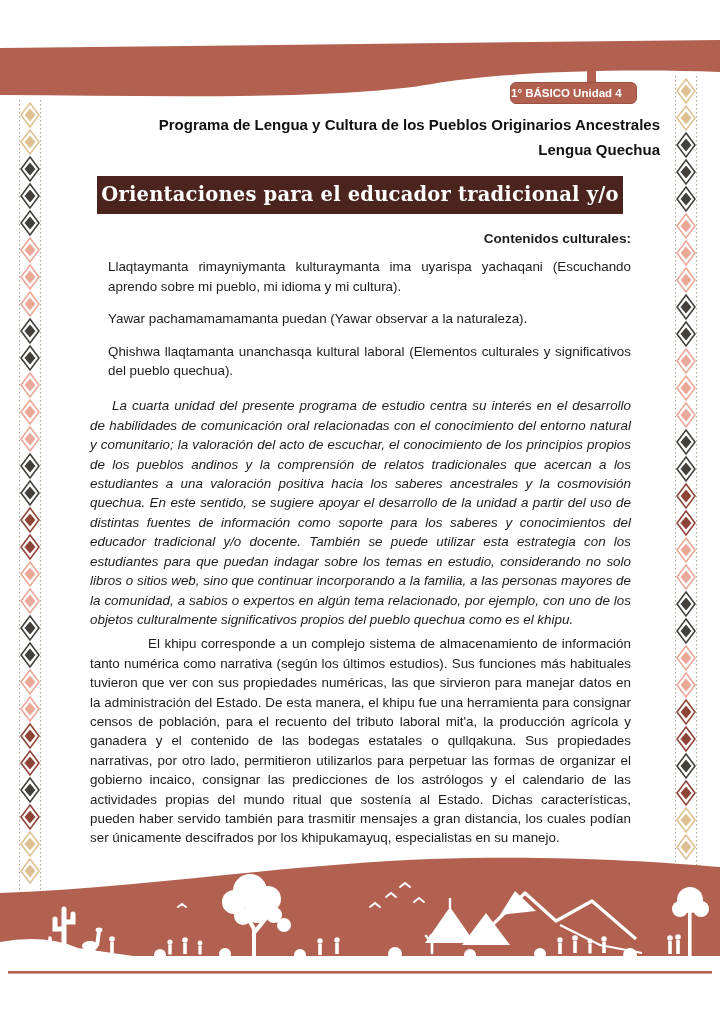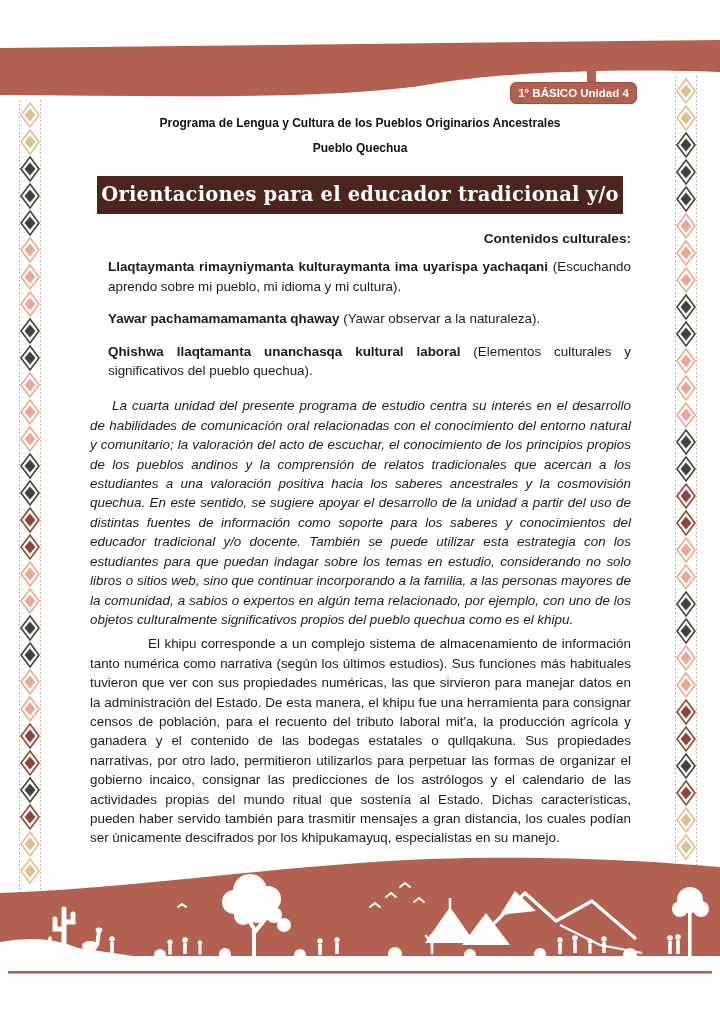--- a/index.html
+++ b/index.html
@@ -3,36 +3,36 @@
 <meta charset="utf-8">
 <style>
   html,body{margin:0;padding:0;background:#e9e9e9;}
   .page{position:relative;width:720px;height:1019px;background:#ffffff;overflow:hidden;
         font-family:"Liberation Sans",sans-serif;color:#1e1e1e;margin:0 auto;}
   
   .band-svg{position:absolute;left:0;top:0;width:720px;height:110px;}
   .tab-stem{position:absolute;left:587px;top:68px;width:9px;height:18px;background:#b26150;border-radius:2px;}
   .unit-tab{position:absolute;left:510px;top:82px;width:127px;height:22px;background:#b26150;
             border:1px solid #9a5142;border-radius:6px;color:#fff;font-size:11.5px;font-weight:bold;
-            text-align:center;line-height:20px;box-sizing:border-box;}
-  
-  .title-line{position:absolute;left:60px;width:600px;text-align:center;font-weight:bold;
-              font-size:12px;color:#111;}
+            text-align:left;line-height:20px;box-sizing:border-box;}
+  
+  .title-line{position:absolute;left:60px;width:600px;text-align:right;font-weight:bold;
+              font-size:15px;color:#111;}
   .title1{top:116px;}
   .title2{top:141px;}
   .banner{position:absolute;left:97px;top:176px;width:526px;height:38px;background:#4b241e;
           color:#fff;font-family:"DejaVu Serif","Liberation Serif",serif;font-weight:bold;
           font-size:19.5px;text-align:center;line-height:38px;letter-spacing:.2px;}
   
   .content{position:absolute;left:90px;top:229px;width:541px;font-size:13.4px;line-height:19.4px;
            text-align:justify;color:#1c1c1c;}
   .section-heading{font-weight:bold;font-size:13.6px;margin:0 0 9px 0;text-align:right;}
   .items{padding-left:18px;}
   .item{margin:0 0 13px 0;}
-  .item b{font-weight:bold;}
+  .item b{font-weight:normal;}
   .para{margin:0;}
   .para1{margin-top:16px;text-indent:22px;font-style:italic;}
   .para2{margin-top:5px;text-indent:58px;}
   
   .strip{position:absolute;}
   .strip-left{left:18px;top:100px;}
   .strip-right{left:674px;top:76px;}
   
   .landscape{position:absolute;left:0;top:845px;width:720px;height:135px;}
 </style>
@@ -166,30 +166,30 @@
       <path d="M12 683.5 L17.5 690 L12 696.5 L6.5 690 Z" fill="#45403c"></path>
       <path d="M12 705 L21 717 L12 729 L3 717 Z" fill="none" stroke="#8d4539" stroke-width="1.6"></path>
       <path d="M12 710.5 L17.5 717 L12 723.5 L6.5 717 Z" fill="#8d4539"></path>
       <path d="M12 732 L21 744 L12 756 L3 744 Z" fill="none" stroke="#dfc093" stroke-width="1.6"></path>
       <path d="M12 737.5 L17.5 744 L12 750.5 L6.5 744 Z" fill="#dfc093"></path>
       <path d="M12 759 L21 771 L12 783 L3 771 Z" fill="none" stroke="#dfc093" stroke-width="1.6"></path>
       <path d="M12 764.5 L17.5 771 L12 777.5 L6.5 771 Z" fill="#dfc093"></path>
     </svg>
 
   <div class="title-line title1">Programa de Lengua y Cultura de los Pueblos Originarios Ancestrales</div>
-  <div class="title-line title2">Pueblo Quechua</div>
+  <div class="title-line title2">Lengua Quechua</div>
 
   <div class="banner">Orientaciones para el educador tradicional y/o docente</div>
 
   <div class="content">
     <p class="section-heading">Contenidos culturales:</p>
 
     <div class="items">
       <p class="item"><b>Llaqtaymanta rimayniymanta kulturaymanta ima uyarispa yachaqani</b><span> (Escuchando aprendo sobre mi pueblo, mi idioma y mi cultura).</span></p>
-      <p class="item"><b>Yawar pachamamamamanta qhaway</b><span> (Yawar observar a la naturaleza).</span></p>
+      <p class="item"><b>Yawar pachamamamamanta puedan</b><span> (Yawar observar a la naturaleza).</span></p>
       <p class="item"><b>Qhishwa llaqtamanta unanchasqa kultural laboral</b><span> (Elementos culturales y significativos del pueblo quechua).</span></p>
     </div>
 
     <p class="para para1">La cuarta unidad del presente programa de estudio centra su interés en el desarrollo de habilidades de comunicación oral relacionadas con el conocimiento del entorno natural y comunitario; la valoración del acto de escuchar, el conocimiento de los principios propios de los pueblos andinos y la comprensión de relatos tradicionales que acercan a los estudiantes a una valoración positiva hacia los saberes ancestrales y la cosmovisión quechua. En este sentido, se sugiere apoyar el desarrollo de la unidad a partir del uso de distintas fuentes de información como soporte para los saberes y conocimientos del educador tradicional y/o docente. También se puede utilizar esta estrategia con los estudiantes para que puedan indagar sobre los temas en estudio, considerando no solo libros o sitios web, sino que continuar incorporando a la familia, a las personas mayores de la comunidad, a sabios o expertos en algún tema relacionado, por ejemplo, con uno de los objetos culturalmente significativos propios del pueblo quechua como es el khipu.</p>
     <p class="para para2">El khipu corresponde a un complejo sistema de almacenamiento de información tanto numérica como narrativa (según los últimos estudios). Sus funciones más habituales tuvieron que ver con sus propiedades numéricas, las que sirvieron para manejar datos en la administración del Estado. De esta manera, el khipu fue una herramienta para consignar censos de población, para el recuento del tributo laboral mit'a, la producción agrícola y ganadera y el contenido de las bodegas estatales o qullqakuna. Sus propiedades narrativas, por otro lado, permitieron utilizarlos para perpetuar las formas de organizar el gobierno incaico, consignar las predicciones de los astrólogos y el calendario de las actividades propias del mundo ritual que sostenía al Estado. Dichas características, pueden haber servido también para trasmitir mensajes a gran distancia, los cuales podían ser únicamente descifrados por los khipukamayuq, especialistas en su manejo.</p>
   </div>
 
   <svg class="landscape" viewBox="0 0 720 135" aria-hidden="true">
 
     <path d="M0,48 C150,42 280,20 430,14 C550,10 650,16 720,22 L720,118 L0,118 Z" fill="#b26150"></path>

